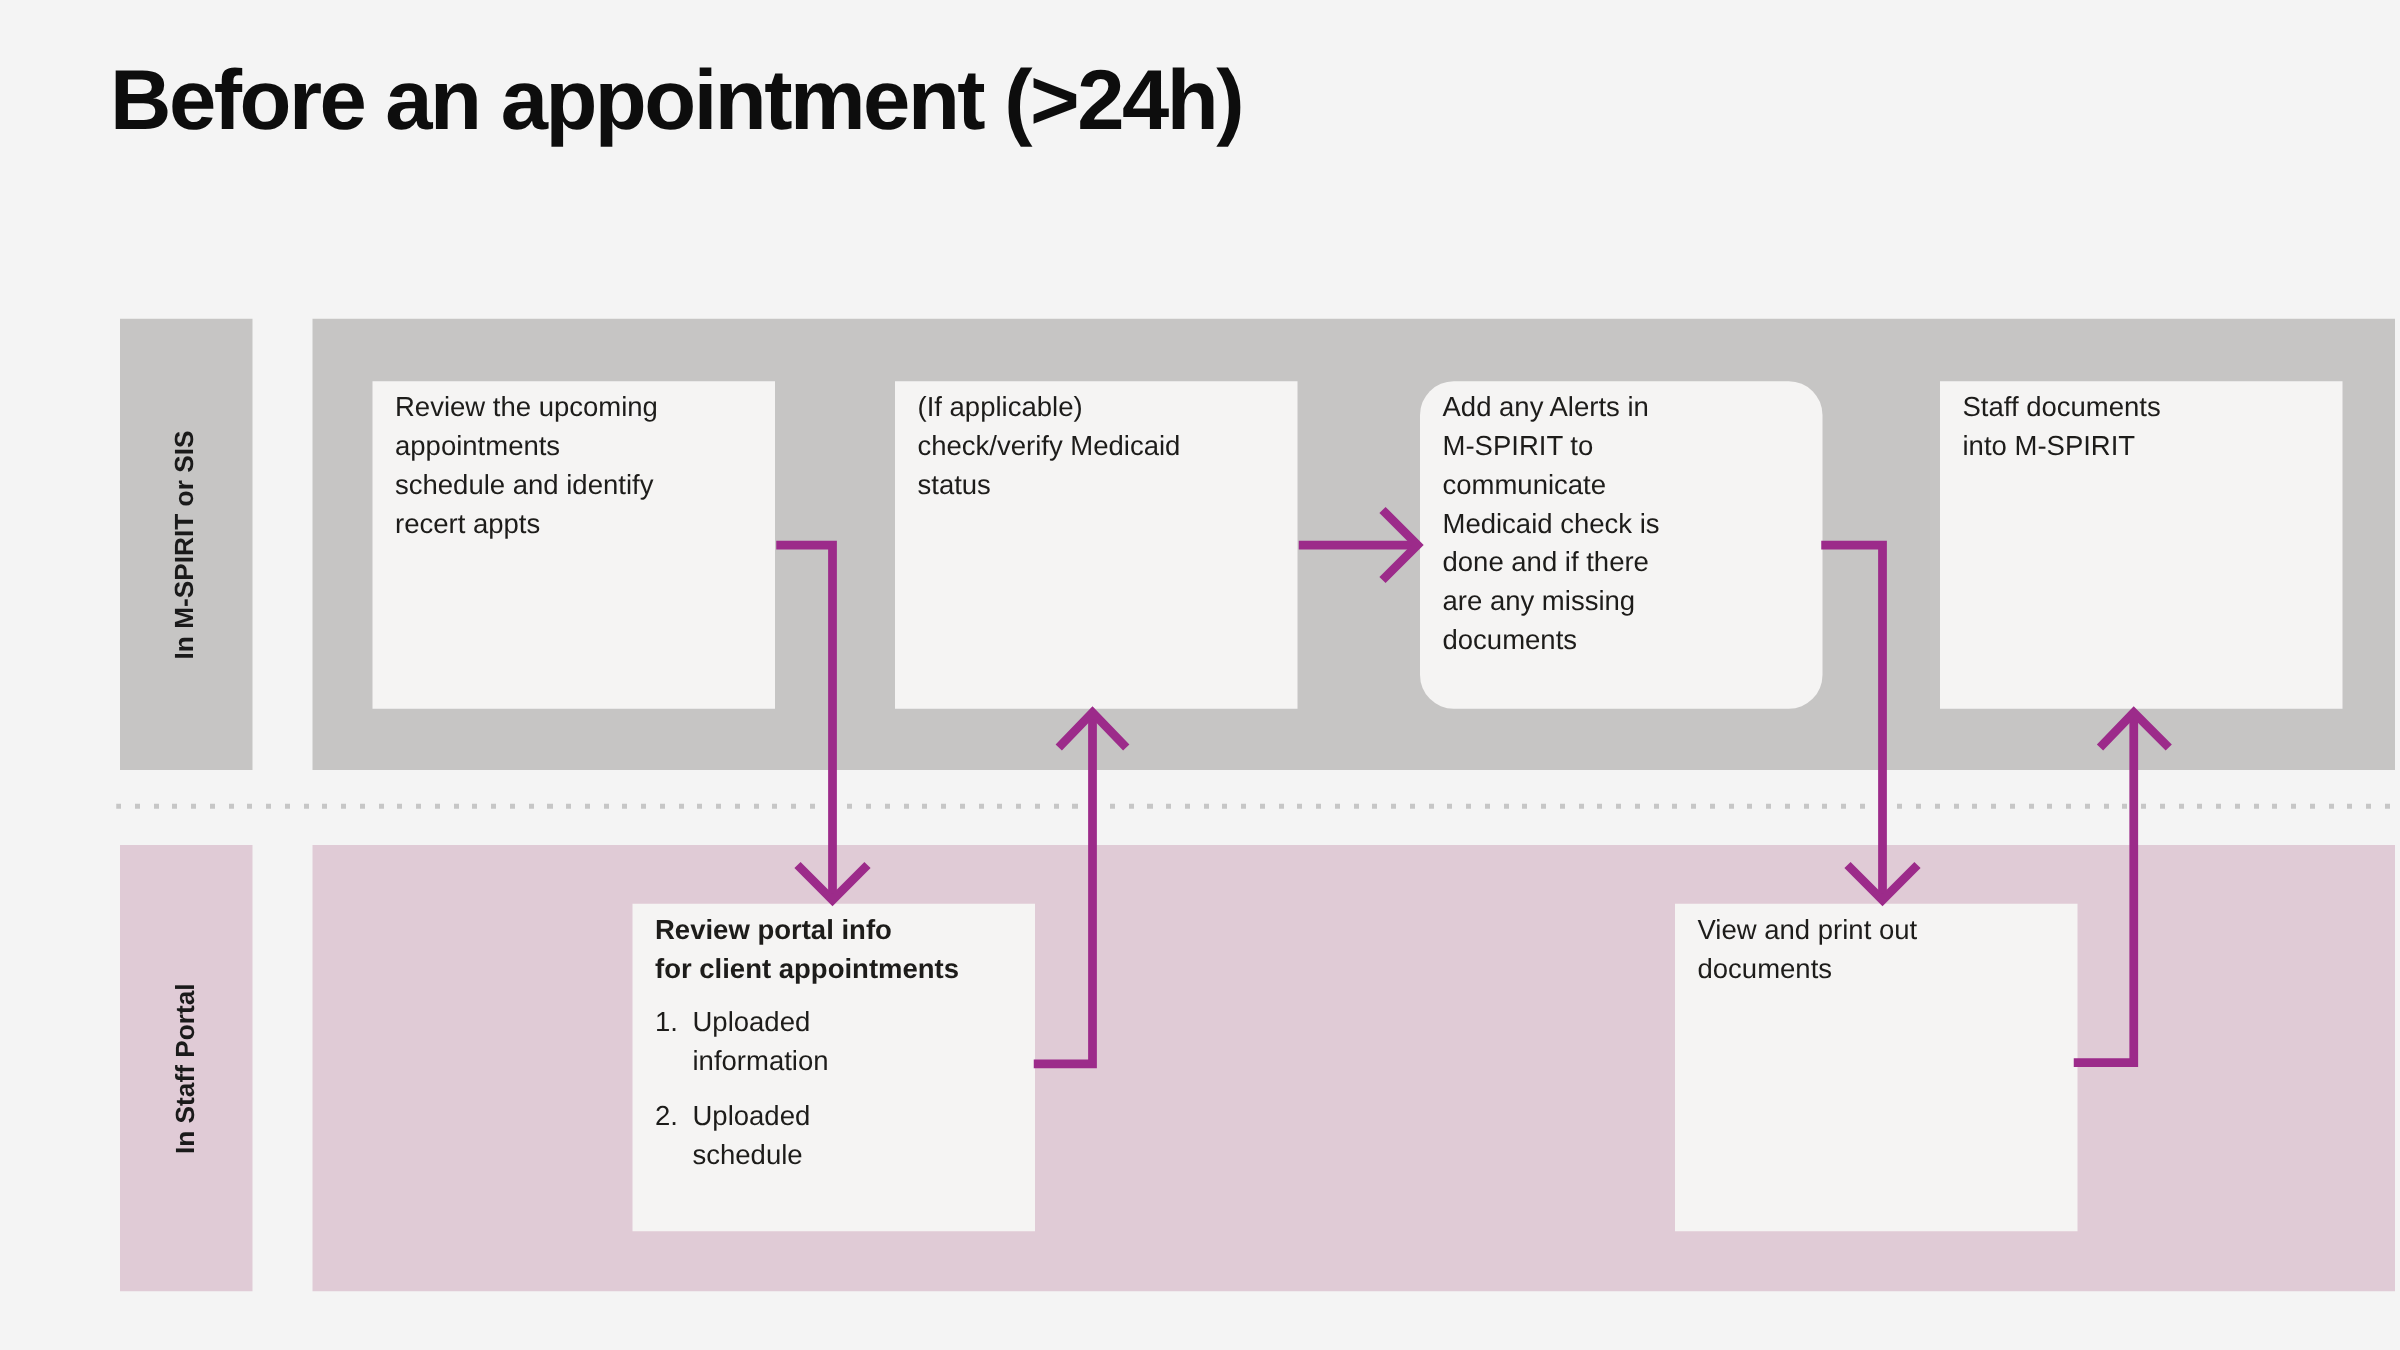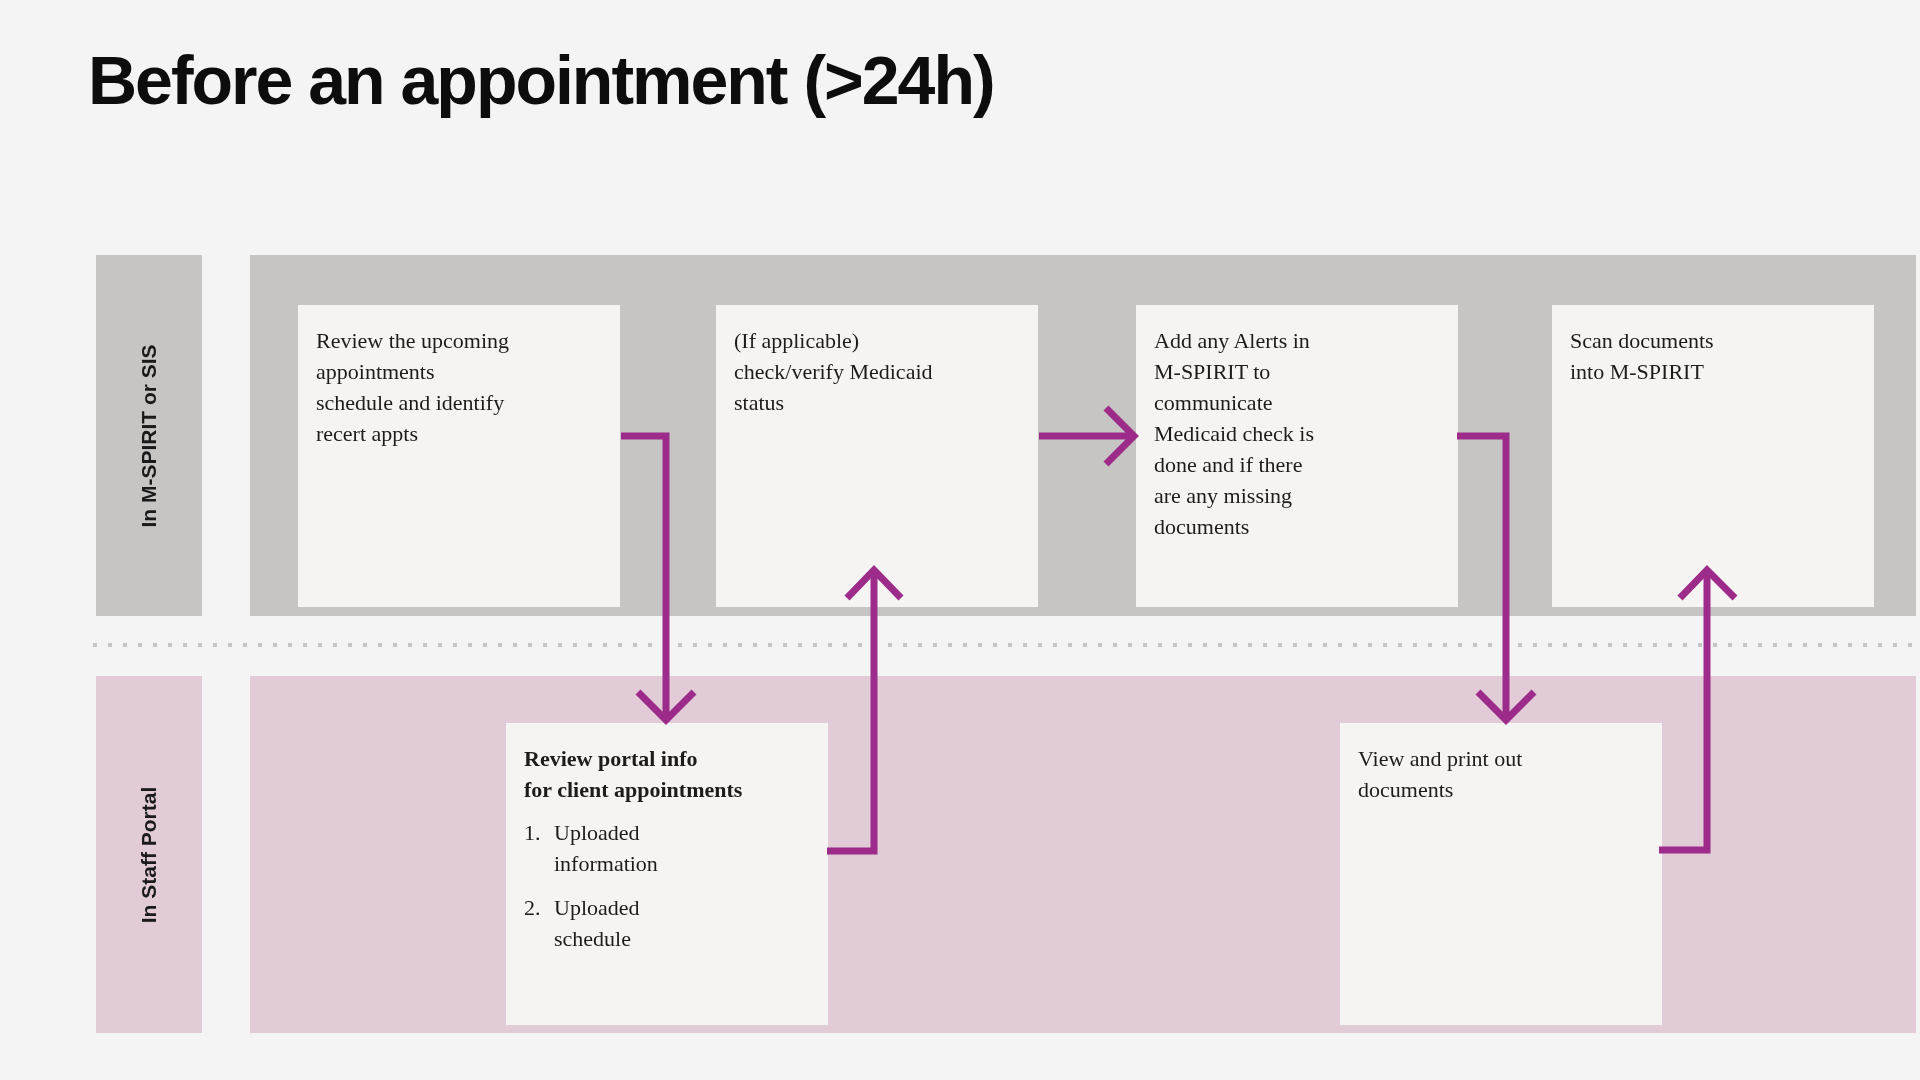--- a/index.html
+++ b/index.html
@@ -61,25 +61,25 @@
     height: 4px;
     background: repeating-linear-gradient(
       to right,
       var(--divider-dot, #c6c6c6) 0 4px,
       transparent 4px 15px
     );
   }
   .fbox {
     position: absolute;
     width: 322px;
-    height: 302px;
+    height: 262px;
     background: var(--box-bg, #f5f4f3);
     box-sizing: border-box;
-    padding: 20px 18px;
-    font-family: Liberation Serif, serif;
+    padding: 5px 18px;
+    font-family: Liberation Sans, sans-serif;
     font-size: 22px;
     line-height: 31px;
     color: var(--text, #1d1c1a);
   }
   .ftext {
     margin: 0;
     white-space: pre-line;
   }
   .fbold { font-weight: bold; }
   .flist { margin-top: 12px; }
@@ -125,32 +125,32 @@
 schedule and identify
 recert appts</p>
   </div>
 
   <div class="fbox" style="left:672px; top:305px;">
     <p class="ftext">(If applicable)
 check/verify Medicaid
 status</p>
   </div>
 
-  <div class="fbox" style="left:1092px; top:305px;">
+  <div class="fbox" style="left:1092px; top:305px;border-radius:27px;">
     <p class="ftext">Add any Alerts in
 M-SPIRIT to
 communicate
 Medicaid check is
 done and if there
 are any missing
 documents</p>
   </div>
 
   <div class="fbox" style="left:1508px; top:305px;">
-    <p class="ftext">Scan documents
+    <p class="ftext">Staff documents
 into M-SPIRIT</p>
   </div>
 
   <div class="fbox" style="left:462px; top:723px;">
     <p class="ftext fbold">Review portal info
 for client appointments</p>
     <div class="flist">
       <div class="flist-item">
         <span class="fnum">1.</span>
         <span class="ftext">Uploaded

